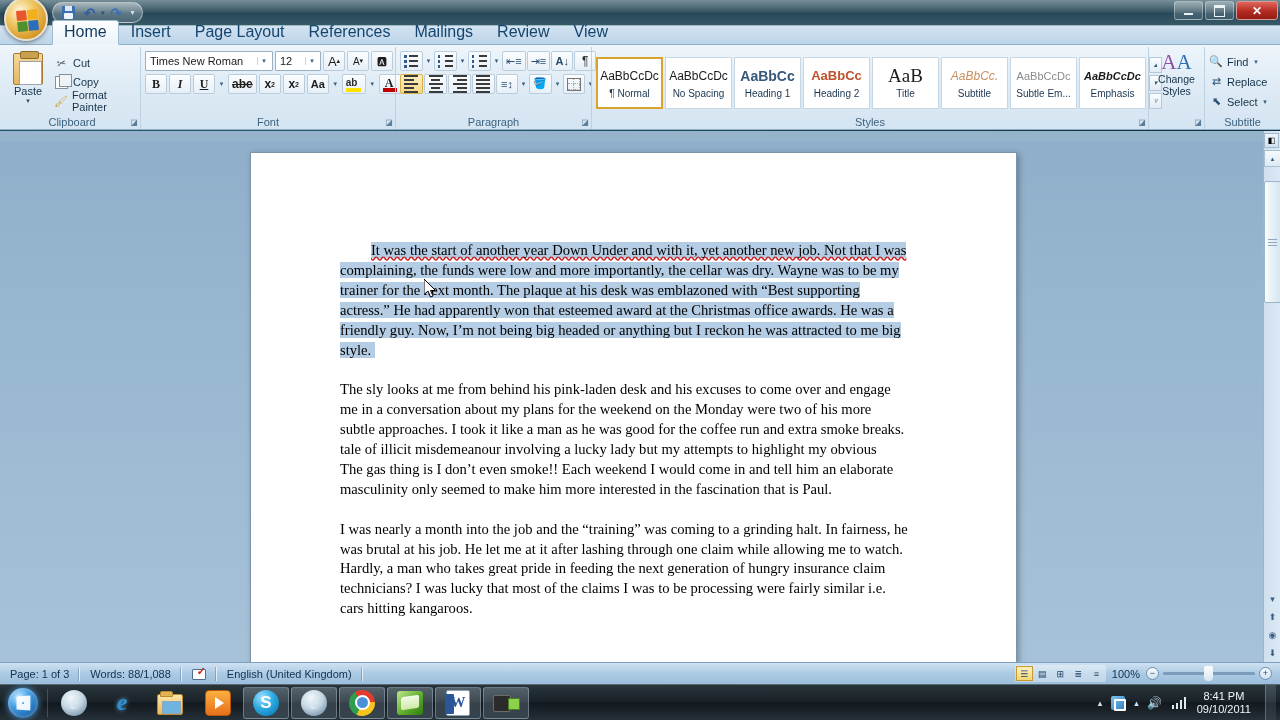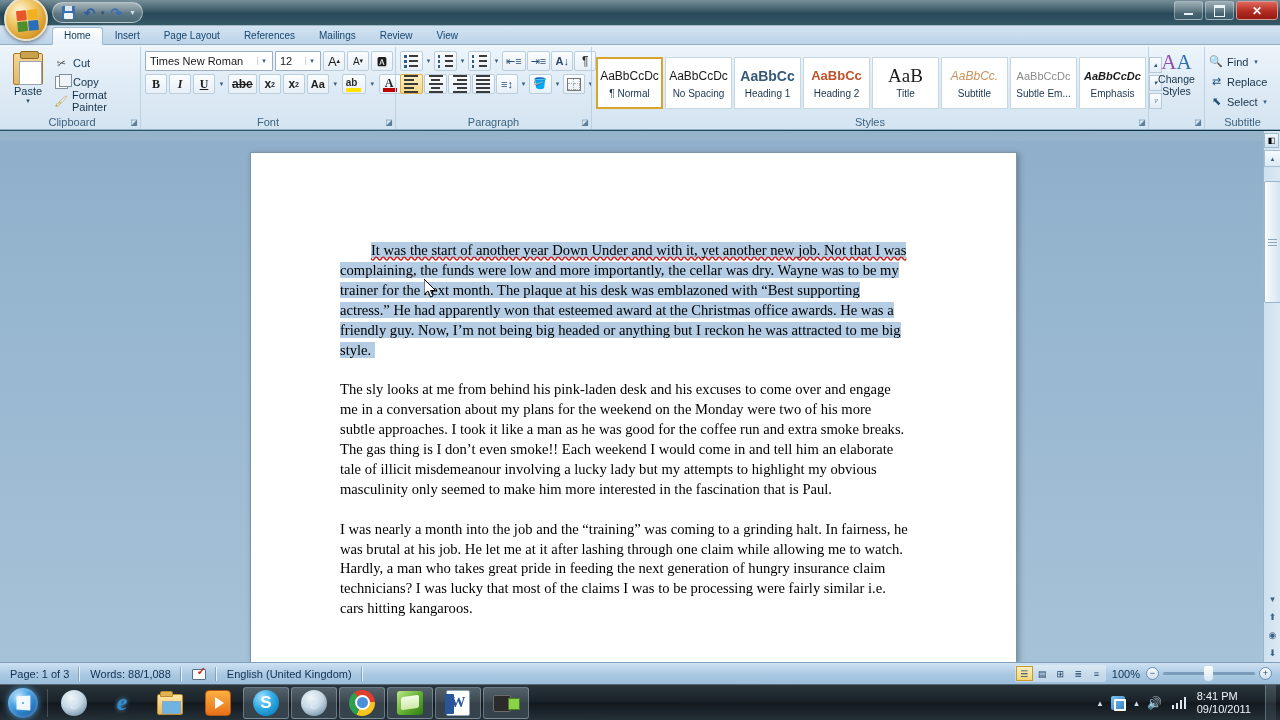--- a/index.html
+++ b/index.html
@@ -109,21 +109,21 @@
 
   
   #tabstrip {
     height:19px; position:relative;
     background: linear-gradient(180deg, #d3e3f2, #bcd4e8);
     border-bottom:1px solid #8fb0c9;
     padding-left:52px;
     display:flex; align-items:flex-end;
   }
   .tab {
-    font-size:10px; color:#15456e; padding:2px 11px 3px 11px;
+    font-size:16px; color:#15456e; padding:2px 11px 3px 11px;
     position:relative; top:1px; border-radius:3px 3px 0 0;
     border:1px solid transparent;
   }
   .tab.active {
     background: linear-gradient(180deg, #fdfefe, #eaf3fa);
     border-color:#9dbcd4; border-bottom-color:#eef5fb;
     color:#12395c;
   }
 
   
@@ -439,21 +439,21 @@
 
   #tray { margin-left:auto; display:flex; align-items:center; gap:8px; padding-right:4px; height:36px; }
   .tray-ico { width:16px; height:16px; display:flex; align-items:center; justify-content:center; color:#d6e4ee; font-size:12px; }
   .tray-caret { color:#cfe0ee; font-size:9px; }
   .tray-flag { width:14px;height:14px;border-radius:2px;background:linear-gradient(135deg,#7fc3f0,#2f7fc0);position:relative;}
   .tray-flag::after{content:'';position:absolute;left:3px;top:3px;width:8px;height:8px;border:2px solid #fff;border-radius:1px;}
   .tray-bars { display:flex; align-items:flex-end; gap:1.5px; height:13px; }
   .tray-bars i { width:2.5px; background:#dbe9f3; }
   .tray-bars i:nth-child(1){height:4px;} .tray-bars i:nth-child(2){height:6px;}
   .tray-bars i:nth-child(3){height:9px;} .tray-bars i:nth-child(4){height:12px;}
-  #clock { text-align:left; color:#f0f6fa; font-size:11px; line-height:13px; padding:0 6px 0 2px; }
+  #clock { text-align:center; color:#f0f6fa; font-size:11px; line-height:13px; padding:0 6px 0 2px; }
   #show-desktop { width:11px; height:36px; border-left:1px solid rgba(180,200,215,.35);
     background:linear-gradient(180deg, rgba(190,210,225,.18), rgba(120,145,165,.12)); }
 </style>
 </head>
 <body>
 
 <div id="desktop">
   <div class="glow"></div>
   <div class="streak"></div>
 </div>
@@ -763,22 +763,22 @@
           <span class="ln"><span class="hl">trainer for the next month. The plaque at his desk was emblazoned with “Best supporting</span></span>
           <span class="ln"><span class="hl">actress.” He had apparently won that esteemed award at the Christmas office awards. He was a</span></span>
           <span class="ln"><span class="hl">friendly guy. Now, I’m not being big headed or anything but I reckon he was attracted to me big</span></span>
           <span class="ln"><span class="hl">style. </span></span>
         </div>
 
         <div class="para">
           <span class="ln"><span>The sly looks at me from behind his pink-laden desk and his excuses to come over and engage</span></span>
           <span class="ln"><span>me in a conversation about my plans for the weekend on the Monday were two of his more</span></span>
           <span class="ln"><span>subtle approaches. I took it like a man as he was good for the coffee run and extra smoke breaks.</span></span>
+          <span class="ln"><span>tale of illicit misdemeanour involving a lucky lady but my attempts to highlight my obvious</span></span>
           <span class="ln"><span>The gas thing is I don’t even smoke!! Each weekend I would come in and tell him an elaborate</span></span>
-          <span class="ln"><span>tale of illicit misdemeanour involving a lucky lady but my attempts to highlight my obvious</span></span>
           <span class="ln"><span>masculinity only seemed to make him more interested in the fascination that is Paul.</span></span>
         </div>
 
         <div class="para">
           <span class="ln"><span>I was nearly a month into the job and the “training” was coming to a grinding halt. In fairness, he</span></span>
           <span class="ln"><span>was brutal at his job. He let me at it after lashing through one claim while allowing me to watch.</span></span>
           <span class="ln"><span>Hardly, a man who takes great pride in feeding the next generation of hungry insurance claim</span></span>
           <span class="ln"><span>technicians? I was lucky that most of the claims I was to be processing were fairly similar i.e.</span></span>
           <span class="ln"><span>cars hitting kangaroos.</span></span>
         </div>

